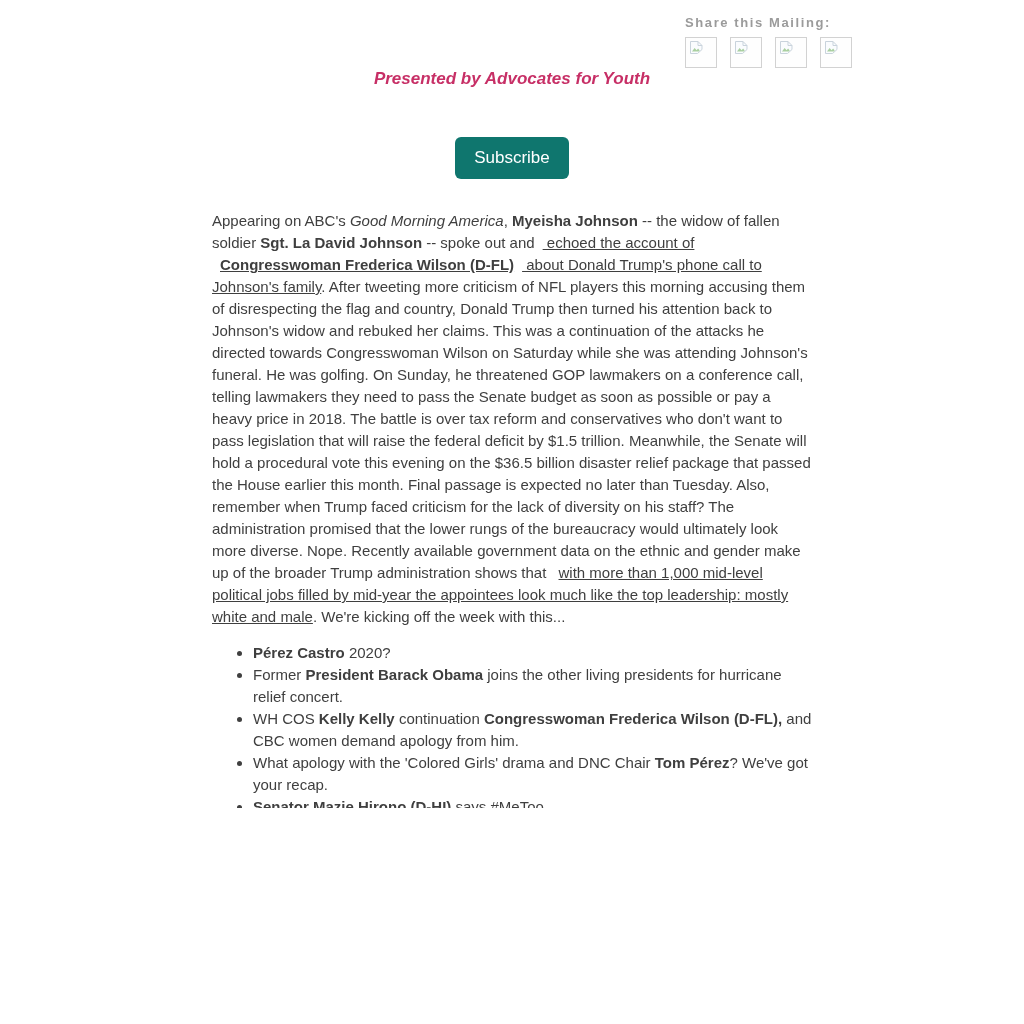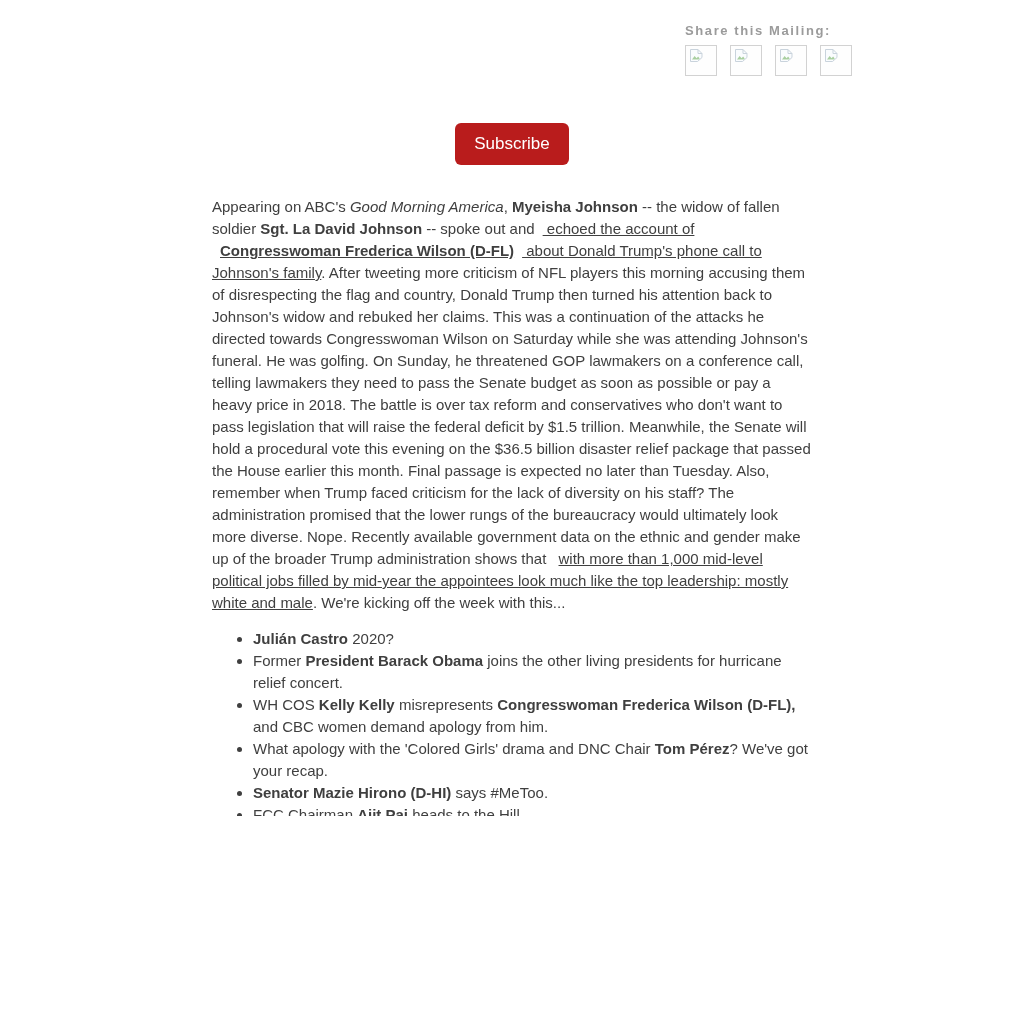--- a/index.html
+++ b/index.html
@@ -5,21 +5,21 @@
   * { box-sizing: border-box; }
   html, body { margin: 0; padding: 0; background: #ffffff; }
   body {
     font-family: "Liberation Sans", sans-serif;
     color: #3f3f3f;
   }
   .page {
     position: relative;
     width: 1024px;
     height: 800px;
-    margin: 16px auto;
+    margin: 8px auto;
     background: #ffffff;
     overflow: hidden;
   }
   .container {
     width: 680px;
     margin: 0 auto;
   }
   
   .share-bar {
     padding-top: 7px;
@@ -67,21 +67,21 @@
     text-align: center;
     font-size: 17px;
     font-weight: bold;
     font-style: italic;
     line-height: 22px;
     color: #c72f66;
   }
   .btn-row { text-align: center; margin-top: 47px; }
   .subscribe-button {
     display: inline-block;
-    background: #b91c1c;
+    background: #0f766e;
     color: #ffffff;
     font-size: 17px;
     line-height: 22px;
     padding: 10px 19px;
     border-radius: 6px;
     text-decoration: none;
     cursor: pointer;
   }
   
   .article {
@@ -130,30 +130,31 @@
                 <path d="M1.5 1.5 h7.5 l4 4 v4 l-4.5 4 h-7 z" fill="#fafcfe" stroke="#c9d3dc" stroke-width="1"></path>
                 <path d="M9 1.5 v4 h4" fill="none" stroke="#c9d3dc" stroke-width="1"></path>
                 <path d="M3 11.5 l2.6-3.6 2 2.4 1.5-1.9 1.6 2.1 -1 1 z" fill="#a9cfa0"></path>
               </svg></a>
           </div>
       </div>
     </div>
   </div>
 
 
+  <div class="subtitle">Presented by Advocates for Youth</div>
 
   <div class="btn-row">
     <a class="subscribe-button">Subscribe</a>
   </div>
 
   <div class="article">
     <p class="lead-paragraph"><span>Appearing on ABC's </span><span class="rich-i">Good Morning America</span><span>, </span><span class="rich-b">Myeisha Johnson</span><span> -- the widow of fallen soldier </span><span class="rich-b">Sgt. La David Johnson</span><span> -- spoke out and</span><span class="rich-u"> echoed the account of </span><span class="rich-b rich-u">Congresswoman Frederica Wilson (D-FL)</span><span class="rich-u"> about Donald Trump's phone call to Johnson's family</span><span>. After tweeting more criticism of NFL players this morning accusing them of disrespecting the flag and country, Donald Trump then turned his attention back to Johnson's widow and rebuked her claims. This was a continuation of the attacks he directed towards Congresswoman Wilson on Saturday while she was attending Johnson's funeral. He was golfing. On Sunday, he threatened GOP lawmakers on a conference call, telling lawmakers they need to pass the Senate budget as soon as possible or pay a heavy price in 2018. The battle is over tax reform and conservatives who don't want to pass legislation that will raise the federal deficit by $1.5 trillion. Meanwhile, the Senate will hold a procedural vote this evening on the $36.5 billion disaster relief package that passed the House earlier this month. Final passage is expected no later than Tuesday. Also, remember when Trump faced criticism for the lack of diversity on his staff? The administration promised that the lower rungs of the bureaucracy would ultimately look more diverse. Nope. Recently available government data on the ethnic and gender make up of the broader Trump administration shows that </span><span class="rich-u">with more than 1,000 mid-level political jobs filled by mid-year the appointees look much like the top leadership: mostly white and male</span><span>. We're kicking off the week with this...</span></p>
     <ul class="summary-list">
-        <li><span class="rich-b">Julián Castro</span><span> 2020?</span></li>
+        <li><span class="rich-b">Pérez Castro</span><span> 2020?</span></li>
         <li><span>Former </span><span class="rich-b">President Barack Obama</span><span> joins the other living presidents for hurricane relief concert.</span></li>
-        <li><span>WH COS </span><span class="rich-b">Kelly Kelly</span><span> misrepresents </span><span class="rich-b">Congresswoman Frederica Wilson (D-FL),</span><span> and CBC women demand apology from him.</span></li>
+        <li><span>WH COS </span><span class="rich-b">Kelly Kelly</span><span> continuation </span><span class="rich-b">Congresswoman Frederica Wilson (D-FL),</span><span> and CBC women demand apology from him.</span></li>
         <li><span>What apology with the 'Colored Girls' drama and DNC Chair </span><span class="rich-b">Tom Pérez</span><span>? We've got your recap.</span></li>
         <li><span class="rich-b">Senator Mazie Hirono (D-HI)</span><span> says #MeToo.</span></li>
         <li><span>FCC Chairman </span><span class="rich-b">Ajit Pai</span><span> heads to the Hill.</span></li>
       </ul>
   </div>
 
 </div>
 
 </body></html>

